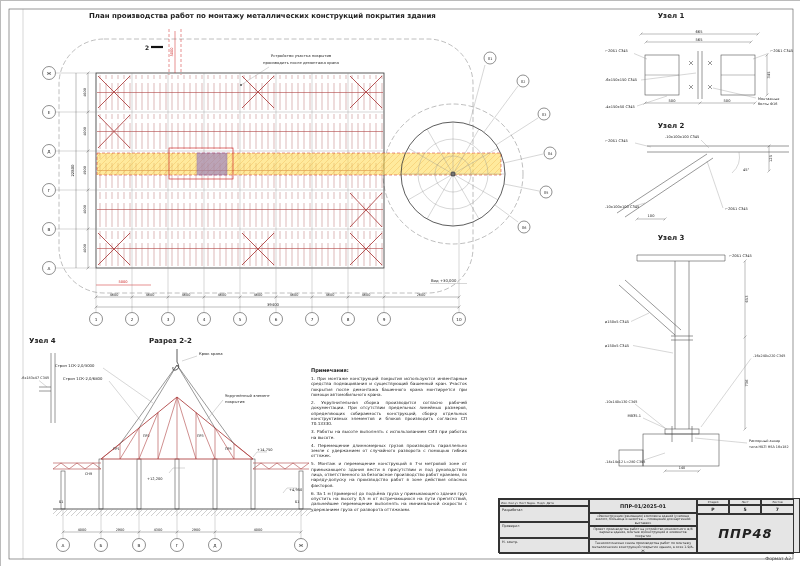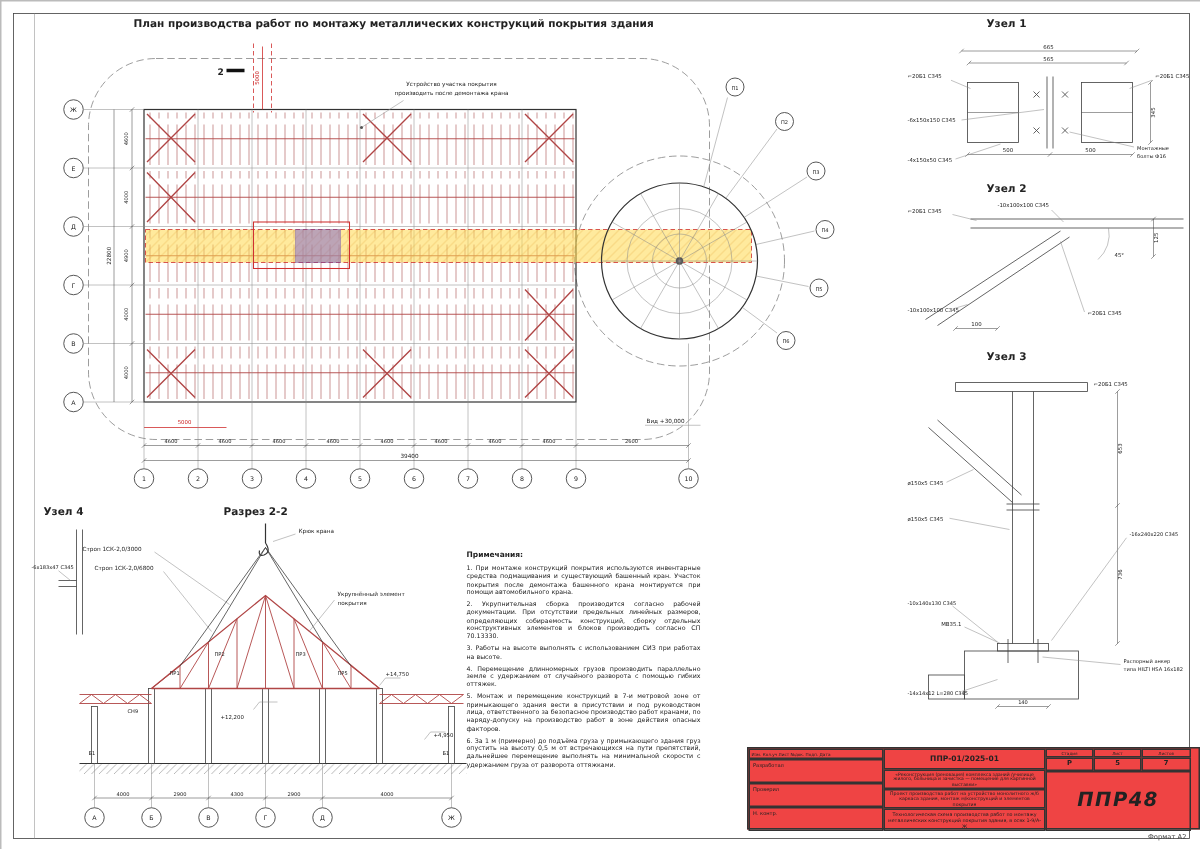--- a/index.html
+++ b/index.html
@@ -21,21 +21,21 @@
   .cr{stroke:#cc2222;stroke-width:.5;fill:none}
   .crd{stroke:#cc2222;stroke-width:.5;fill:none;stroke-dasharray:3 2}
   .bub{fill:#fff;stroke:#444;stroke-width:.6}
 
   .notes{position:absolute;left:310px;top:366px;width:156px;font-size:4.2px;
          line-height:1.28;color:#222;text-align:justify;}
   .notes p{margin:0 0 2.5px 0;}
   .notes .nt{font-size:5px;font-weight:bold;margin-bottom:2.5px;text-align:left;}
 
   .tb{position:absolute;left:497px;top:497px;width:302px;height:55px;
-      border:1.2px solid #333;background:#ef4444;color:#222;box-sizing:border-box;}
+      border:1.2px solid #333;background:#e5e5e5;color:#222;box-sizing:border-box;}
   .tb .cell{position:absolute;border:0.6px solid #333;box-sizing:border-box;overflow:hidden;}
   .fmt{position:absolute;left:736px;top:555px;width:54px;font-size:4.5px;color:#444;text-align:right;}
 </style>
 </head>
 <body>
 
 <div id="sheet">
 
 <svg width="800" height="566" viewBox="0 0 800 566">
   <defs>

